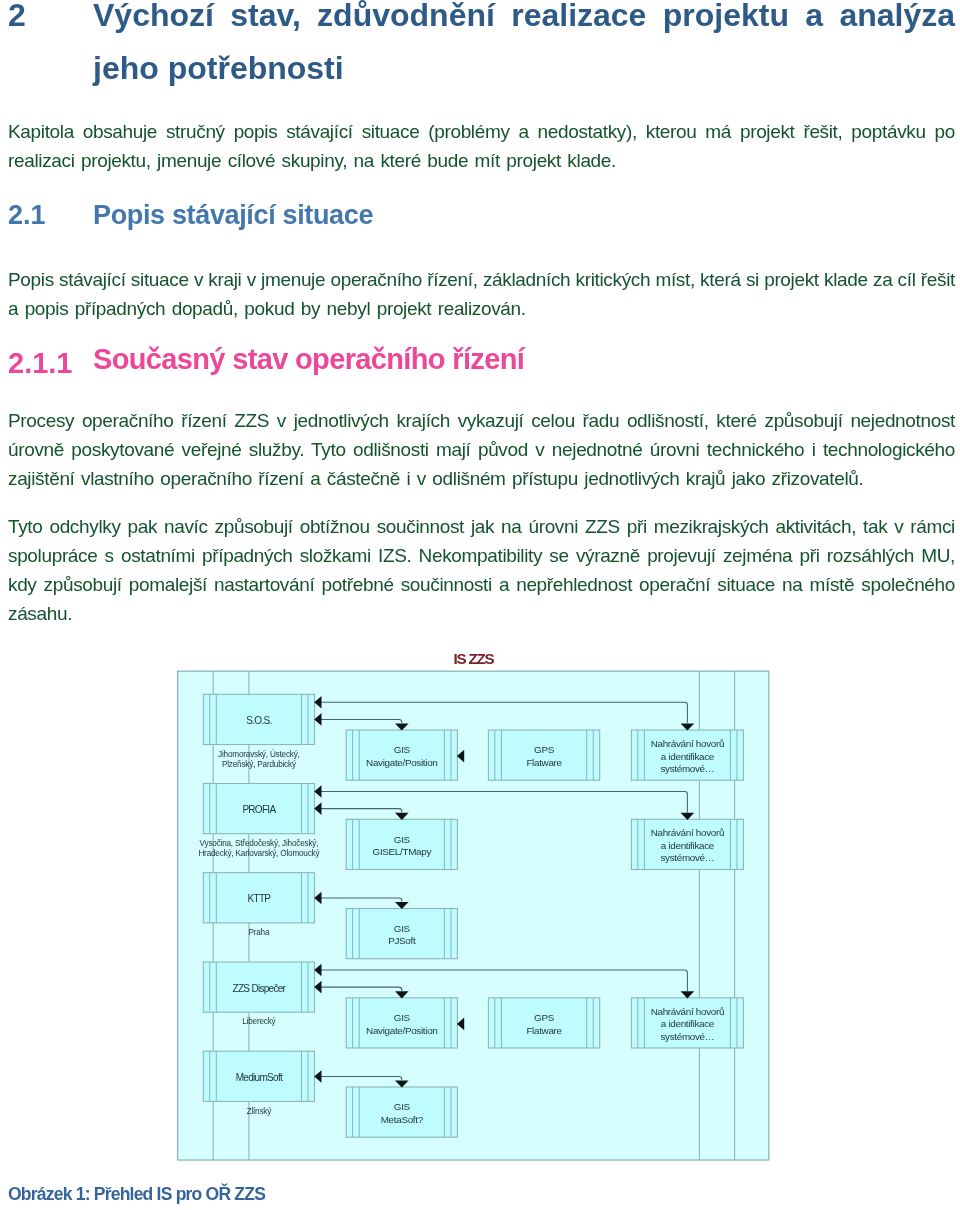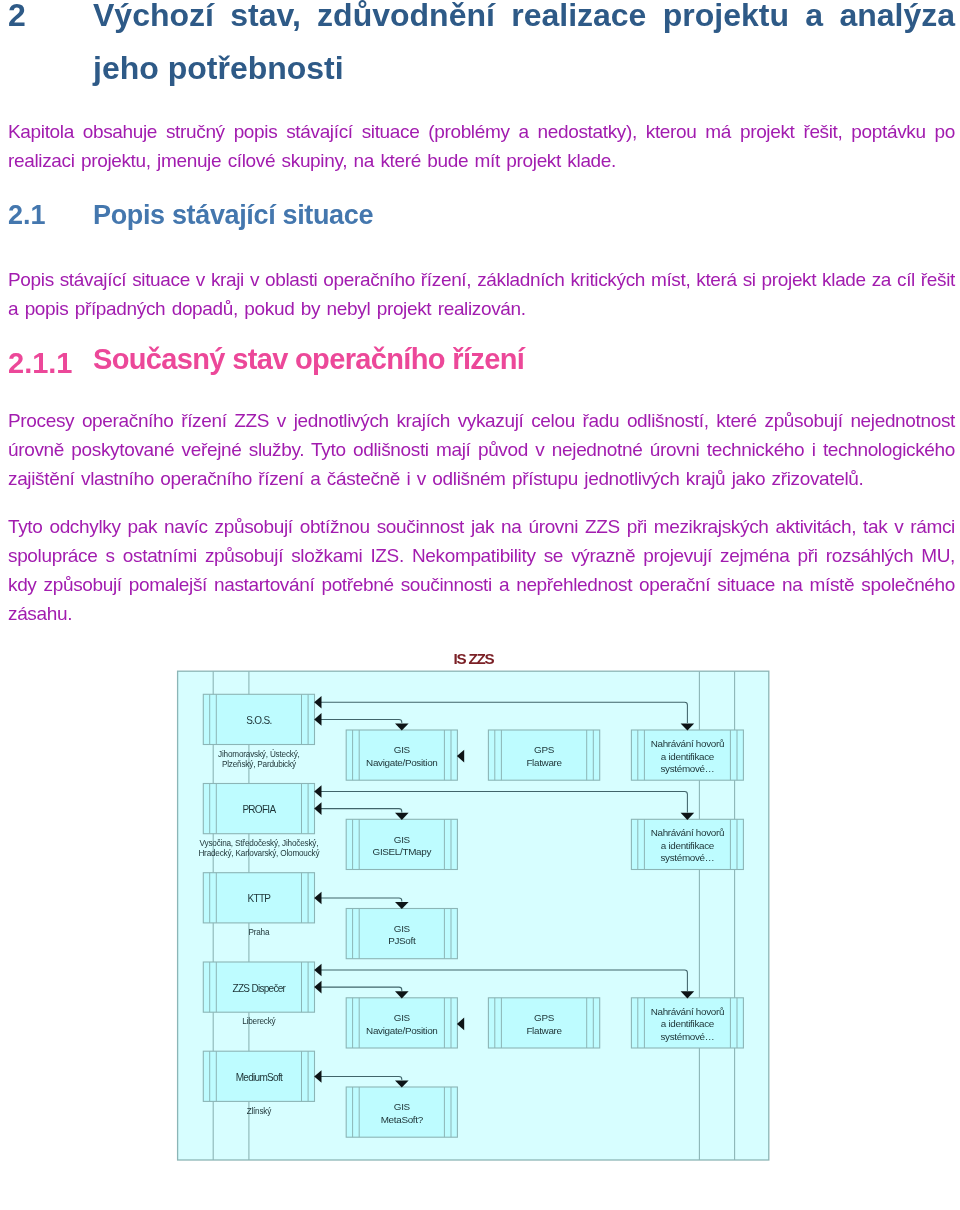--- a/index.html
+++ b/index.html
@@ -5,21 +5,21 @@
   html,body{margin:0;padding:0;}
   body{width:960px;height:1210px;background:#fff;font-family:"Liberation Sans",sans-serif;overflow:hidden;}
   .page{position:relative;width:960px;height:1210px;}
   .hline{position:absolute;left:8px;width:947px;white-space:nowrap;
          text-align:justify;text-align-last:justify;}
   .hline.natural{text-align-last:left;}
   .h1 .hline{color:#2E5A87;font-size:32px;font-weight:bold;}
   .h2 .hline{color:#4477AE;font-size:27px;font-weight:bold;letter-spacing:-0.35px;}
   .h3 .hline{color:#ec4899;font-size:29px;font-weight:bold;letter-spacing:-0.65px;}
   .indent{position:absolute;left:93px;width:862px;}
-  .ln{position:absolute;left:8px;width:947px;color:#a21caf;font-size:19px;letter-spacing:-0.35px;
+  .ln{position:absolute;left:8px;width:947px;color:#14532d;font-size:19px;letter-spacing:-0.35px;
       text-align:justify;text-align-last:justify;white-space:nowrap;}
   .ln.last{text-align-last:left;word-spacing:1.5px;}
   .caption{position:absolute;left:8px;color:#36659B;font-size:17.5px;letter-spacing:-0.78px;font-weight:bold;white-space:nowrap;}
   #fig{position:absolute;left:0;top:0;pointer-events:none;}
 </style>
 </head>
 <body>
 
 <div class="page">
 
@@ -33,38 +33,38 @@
     <div class="ln" style="top:121px">Kapitola obsahuje stručný popis stávající situace (problémy a nedostatky), kterou má projekt řešit, poptávku po</div>
     <div class="ln last" style="top:150px">realizaci projektu, jmenuje cílové skupiny, na které bude mít projekt klade.</div>
   </div>
 
   <div class="h2">
     <div class="hline natural" style="top:200px;width:85px;letter-spacing:0">2.1</div>
     <div class="hline indent natural" style="top:200px">Popis stávající situace</div>
   </div>
 
   <div>
-    <div class="ln" style="top:269px">Popis stávající situace v kraji v oblasti operačního řízení, základních kritických míst, která si projekt klade za cíl řešit</div>
+    <div class="ln" style="top:269px">Popis stávající situace v kraji v jmenuje operačního řízení, základních kritických míst, která si projekt klade za cíl řešit</div>
     <div class="ln last" style="top:298px">a popis případných dopadů, pokud by nebyl projekt realizován.</div>
   </div>
 
   <div class="h3">
     <div class="hline natural" style="top:346.5px;width:85px;letter-spacing:0">2.1.1</div>
     <div class="hline indent natural" style="top:343px">Současný stav operačního řízení</div>
   </div>
 
   <div>
     <div class="ln" style="top:410px">Procesy operačního řízení ZZS v jednotlivých krajích vykazují celou řadu odlišností, které způsobují nejednotnost</div>
     <div class="ln" style="top:439px">úrovně poskytované veřejné služby. Tyto odlišnosti mají původ v nejednotné úrovni technického i technologického</div>
     <div class="ln last" style="top:468px">zajištění vlastního operačního řízení a částečně i v odlišném přístupu jednotlivých krajů jako zřizovatelů.</div>
   </div>
 
   <div>
     <div class="ln" style="top:516px">Tyto odchylky pak navíc způsobují obtížnou součinnost jak na úrovni ZZS při mezikrajských aktivitách, tak v rámci</div>
-    <div class="ln" style="top:545px">spolupráce s ostatními způsobují složkami IZS. Nekompatibility se výrazně projevují zejména při rozsáhlých MU,</div>
+    <div class="ln" style="top:545px">spolupráce s ostatními případných složkami IZS. Nekompatibility se výrazně projevují zejména při rozsáhlých MU,</div>
     <div class="ln" style="top:574px">kdy způsobují pomalejší nastartování potřebné součinnosti a nepřehlednost operační situace na místě společného</div>
     <div class="ln last" style="top:603px">zásahu.</div>
   </div>
 
   <svg id="fig" width="960" height="1210">
       <rect x="177.6" y="671.2" width="591.2" height="488.8" fill="#D7FEFF" stroke="#8CB5B6" stroke-width="1.3"></rect>
       <line x1="213.2" y1="671.2" x2="213.2" y2="1160" stroke="#8CB5B6" stroke-width="1.1"></line>
       <line x1="248.89999999999998" y1="671.2" x2="248.89999999999998" y2="1160" stroke="#8CB5B6" stroke-width="1.1"></line>
       <line x1="734.6" y1="671.2" x2="734.6" y2="1160" stroke="#8CB5B6" stroke-width="1.1"></line>
       <line x1="699.4000000000001" y1="671.2" x2="699.4000000000001" y2="1160" stroke="#8CB5B6" stroke-width="1.1"></line>
@@ -200,13 +200,14 @@
       <line x1="451" y1="1087" x2="451" y2="1137.2" stroke="#8CB5B6" stroke-width="1"></line>
       <line x1="359.2" y1="1087" x2="359.2" y2="1137.2" stroke="#8CB5B6" stroke-width="1"></line>
       <line x1="444.4" y1="1087" x2="444.4" y2="1137.2" stroke="#8CB5B6" stroke-width="1"></line>
       <text x="401.8" y="1110.2145" font-size="9.9" text-anchor="middle" letter-spacing="-0.32" font-family="&quot;Liberation Sans&quot;, sans-serif" fill="#1d3336">GIS</text>
       <text x="401.8" y="1122.8145" font-size="9.9" text-anchor="middle" letter-spacing="-0.32" font-family="&quot;Liberation Sans&quot;, sans-serif" fill="#1d3336">MetaSoft?</text>
       <path d="M320.7 1076.5H399Q401.8 1076.5 401.8 1079.3V1080.1" stroke="#40646a" stroke-width="1.05" fill="none" stroke-linejoin="round" stroke-linecap="butt"></path>
       <path d="M314.2 1076.5L321.5 1070.2L321.5 1082.8Z" fill="#0d1416"></path>
       <path d="M401.8 1087.6L395 1080.5L408.6 1080.5Z" fill="#0d1416"></path>
     </svg>
 
+  <div class="caption" style="top:1184px">Obrázek 1: Přehled IS pro OŘ ZZS</div>
 </div>
 
 </body></html>

